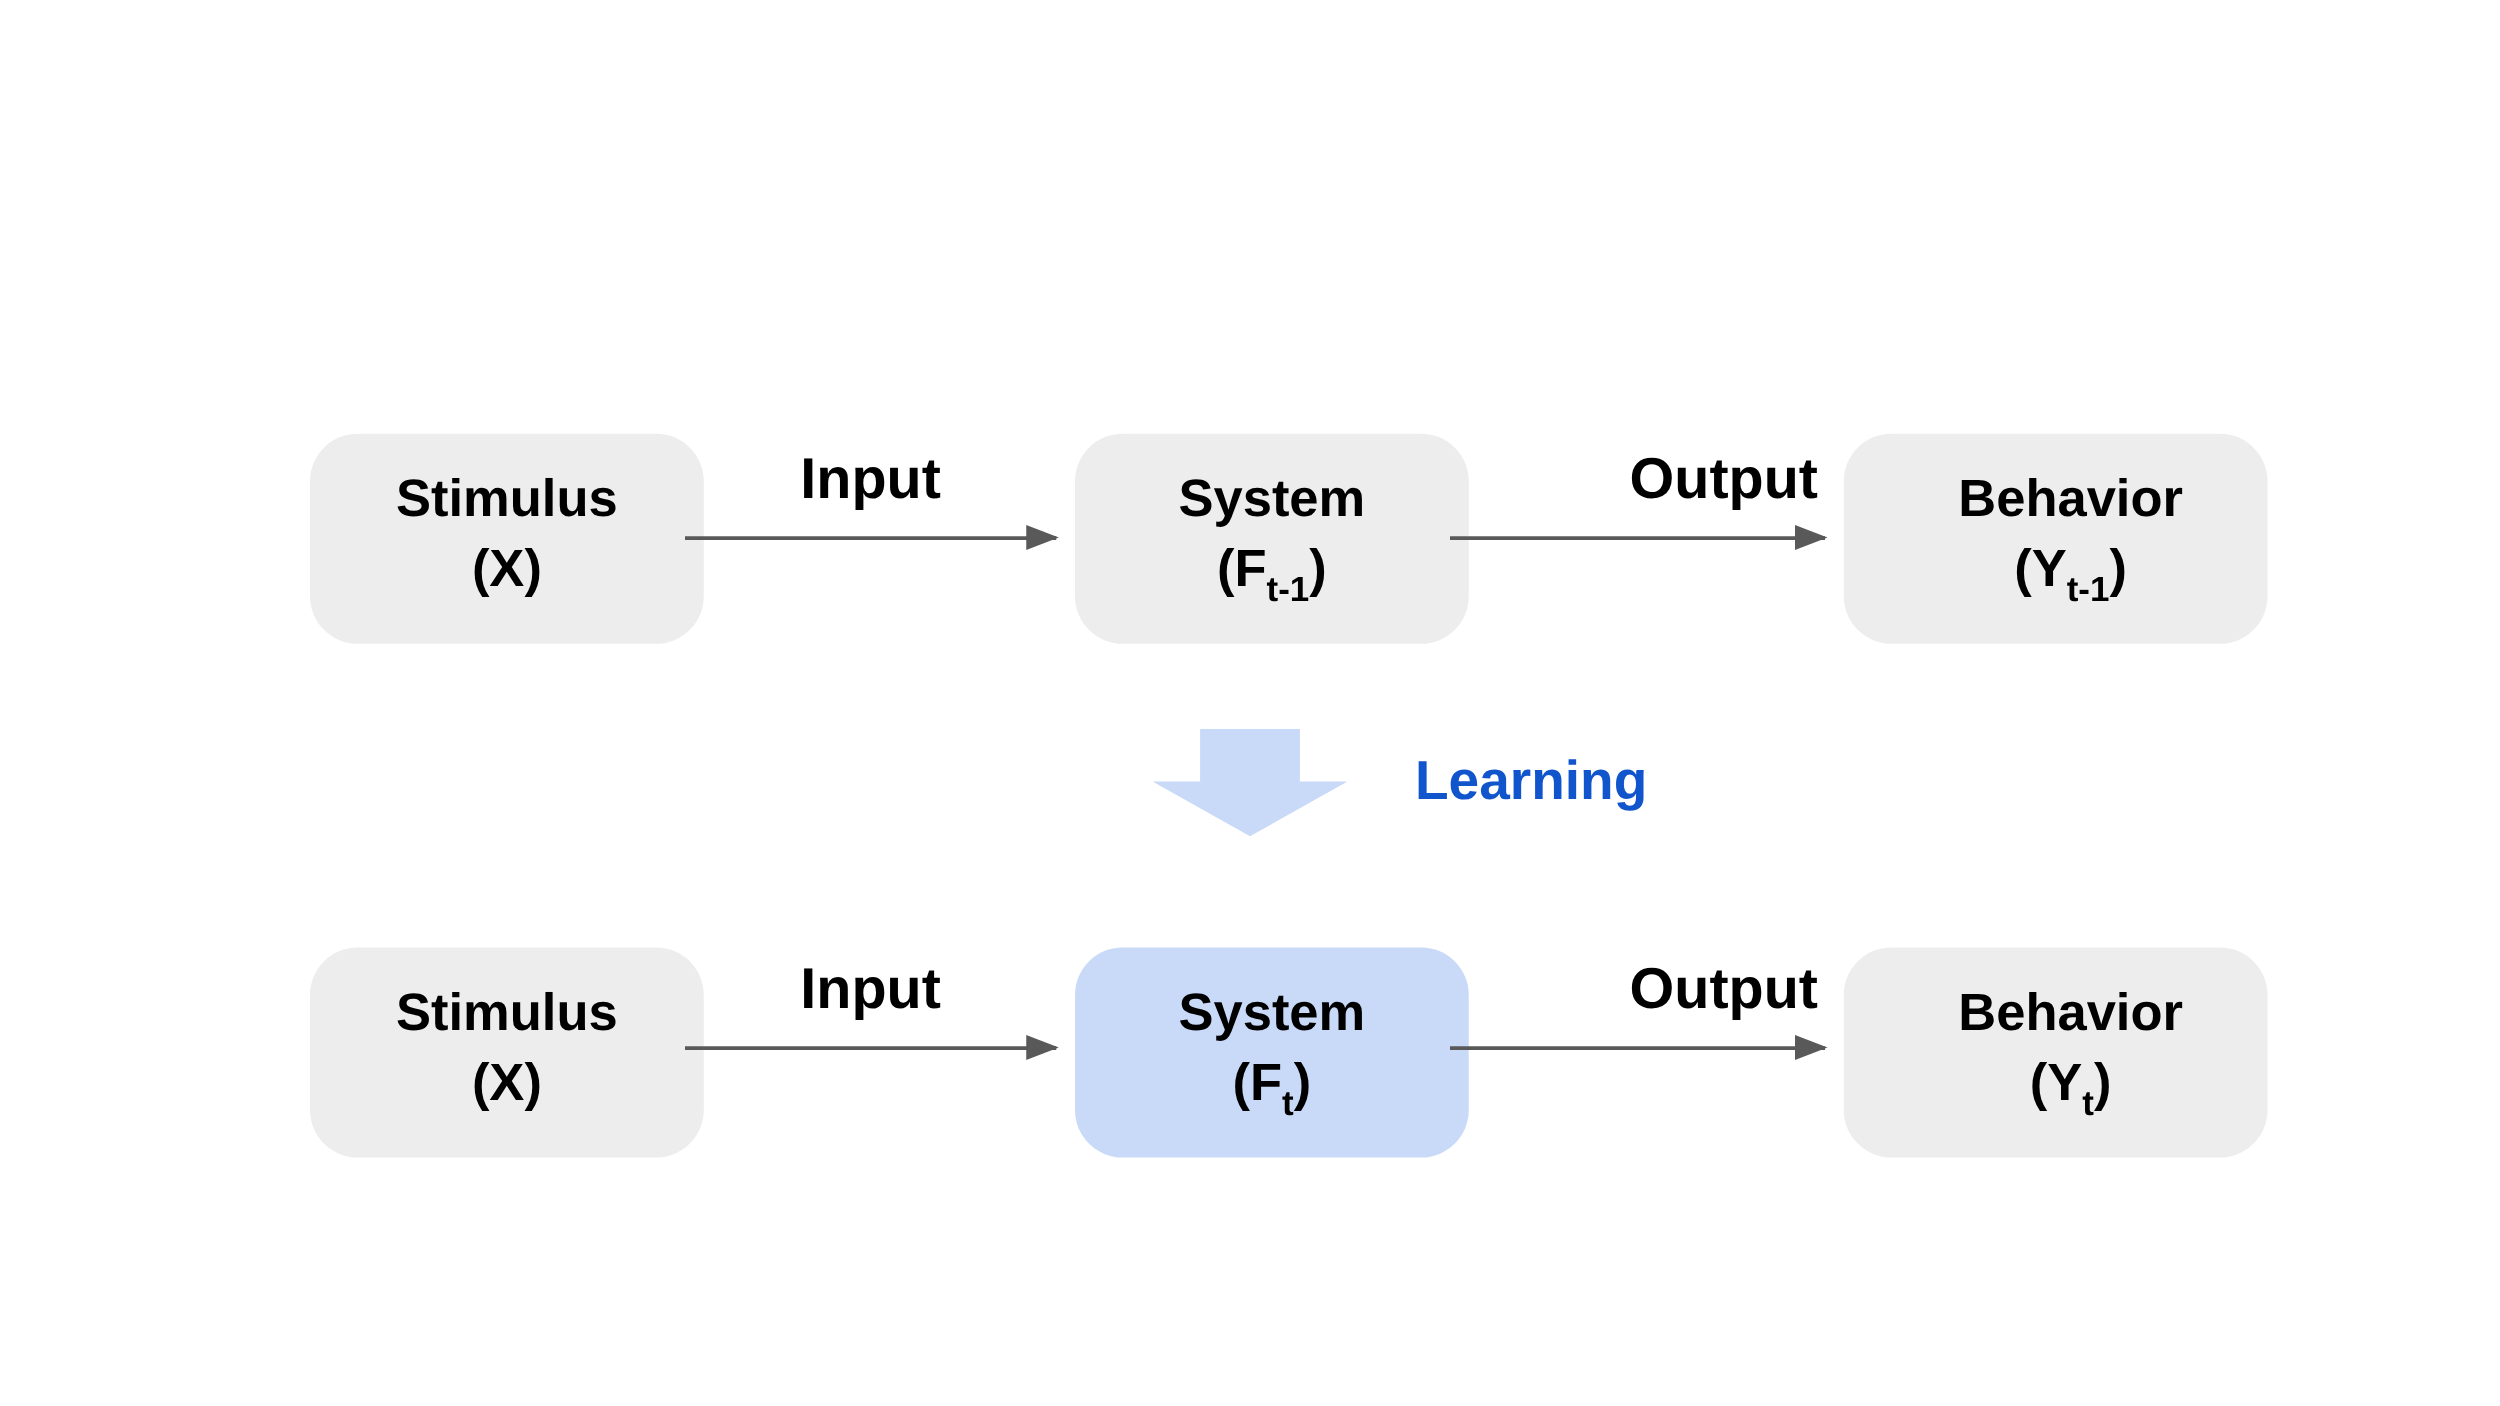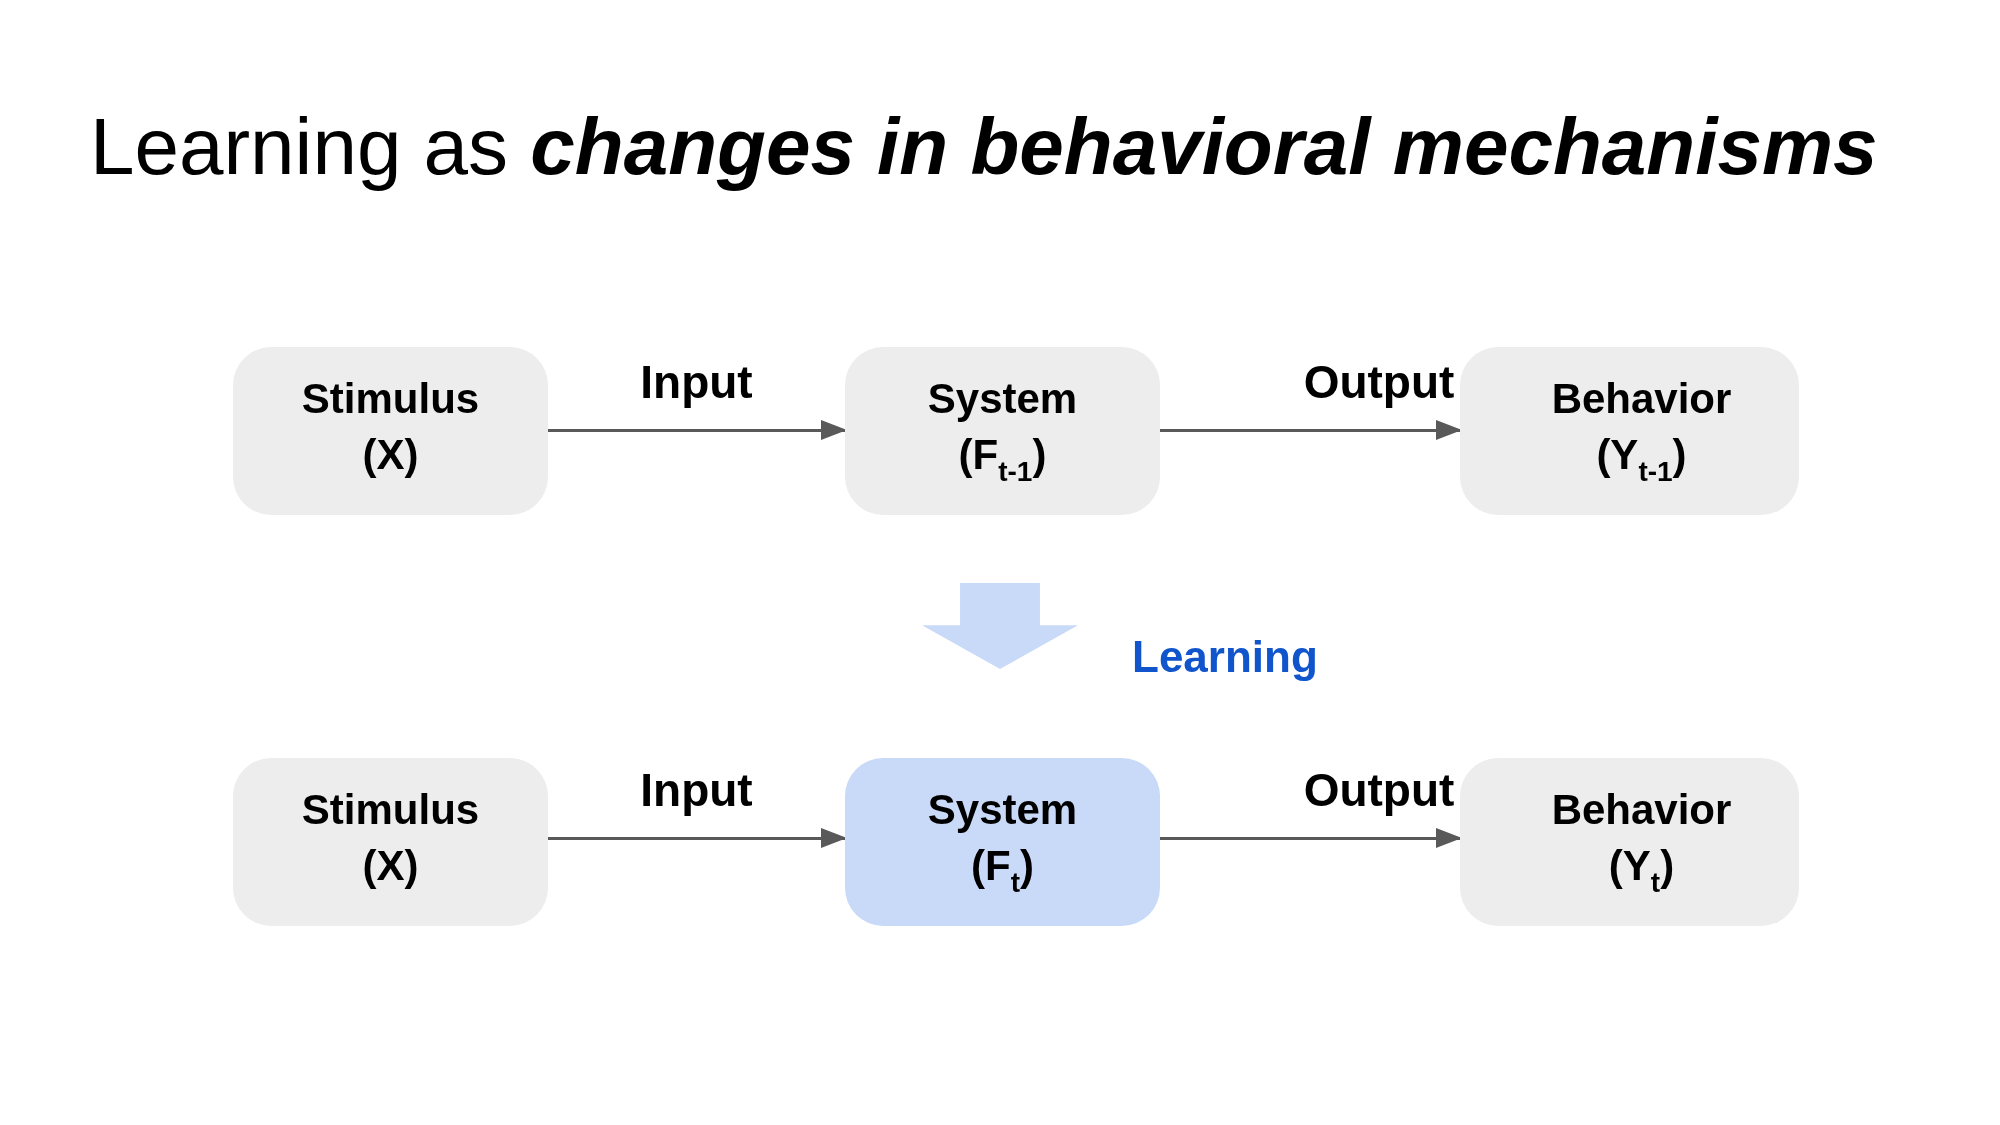--- a/index.html
+++ b/index.html
@@ -41,20 +41,21 @@
     background: var(--box-gray, #ededed);
     display: flex;
     flex-direction: column;
     justify-content: center;
     align-items: center;
     font-weight: 700;
     font-size: 42px;
     line-height: 1.33;
     color: var(--text-black, #000);
     text-align: center;
+    margin-left: 15px;
   }
   .box.blue { background: var(--box-blue, #c9daf8); }
   .sub {
     font-size: 28px;
     font-weight: 700;
     vertical-align: -12px;
     letter-spacing: 0;
   }
 
   .row1 { top: 347px; }
@@ -110,31 +111,27 @@
     clip-path: polygon(24.4% 0, 75.6% 0, 75.6% 49%, 100% 49%, 50% 100%, 0 49%, 24.4% 49%);
   }
   .learning-label {
     position: absolute;
     left: 1132px;
     top: 600px;
     font-weight: 700;
     font-size: 44px;
     color: var(--learning-blue, #1155cc);
     white-space: nowrap;
-    margin-top: 32px;
   }
 </style>
 </head>
 <body>
 
 <div class="slide">
 
-  <div class="title">
-    <span>Learning as </span><span class="emph">changes in behavioral mechanisms</span>
-  </div>
 
   <div class="box row1 col1">
     <div>Stimulus</div>
     <div><span>(X</span><span class="sub"></span><span>)</span></div>
   </div>
 
   <div class="arrow-label lbl-a lbl-row1">Input</div>
   <div class="connector conn-a conn-row1">
     <div class="head"></div>
   </div>

